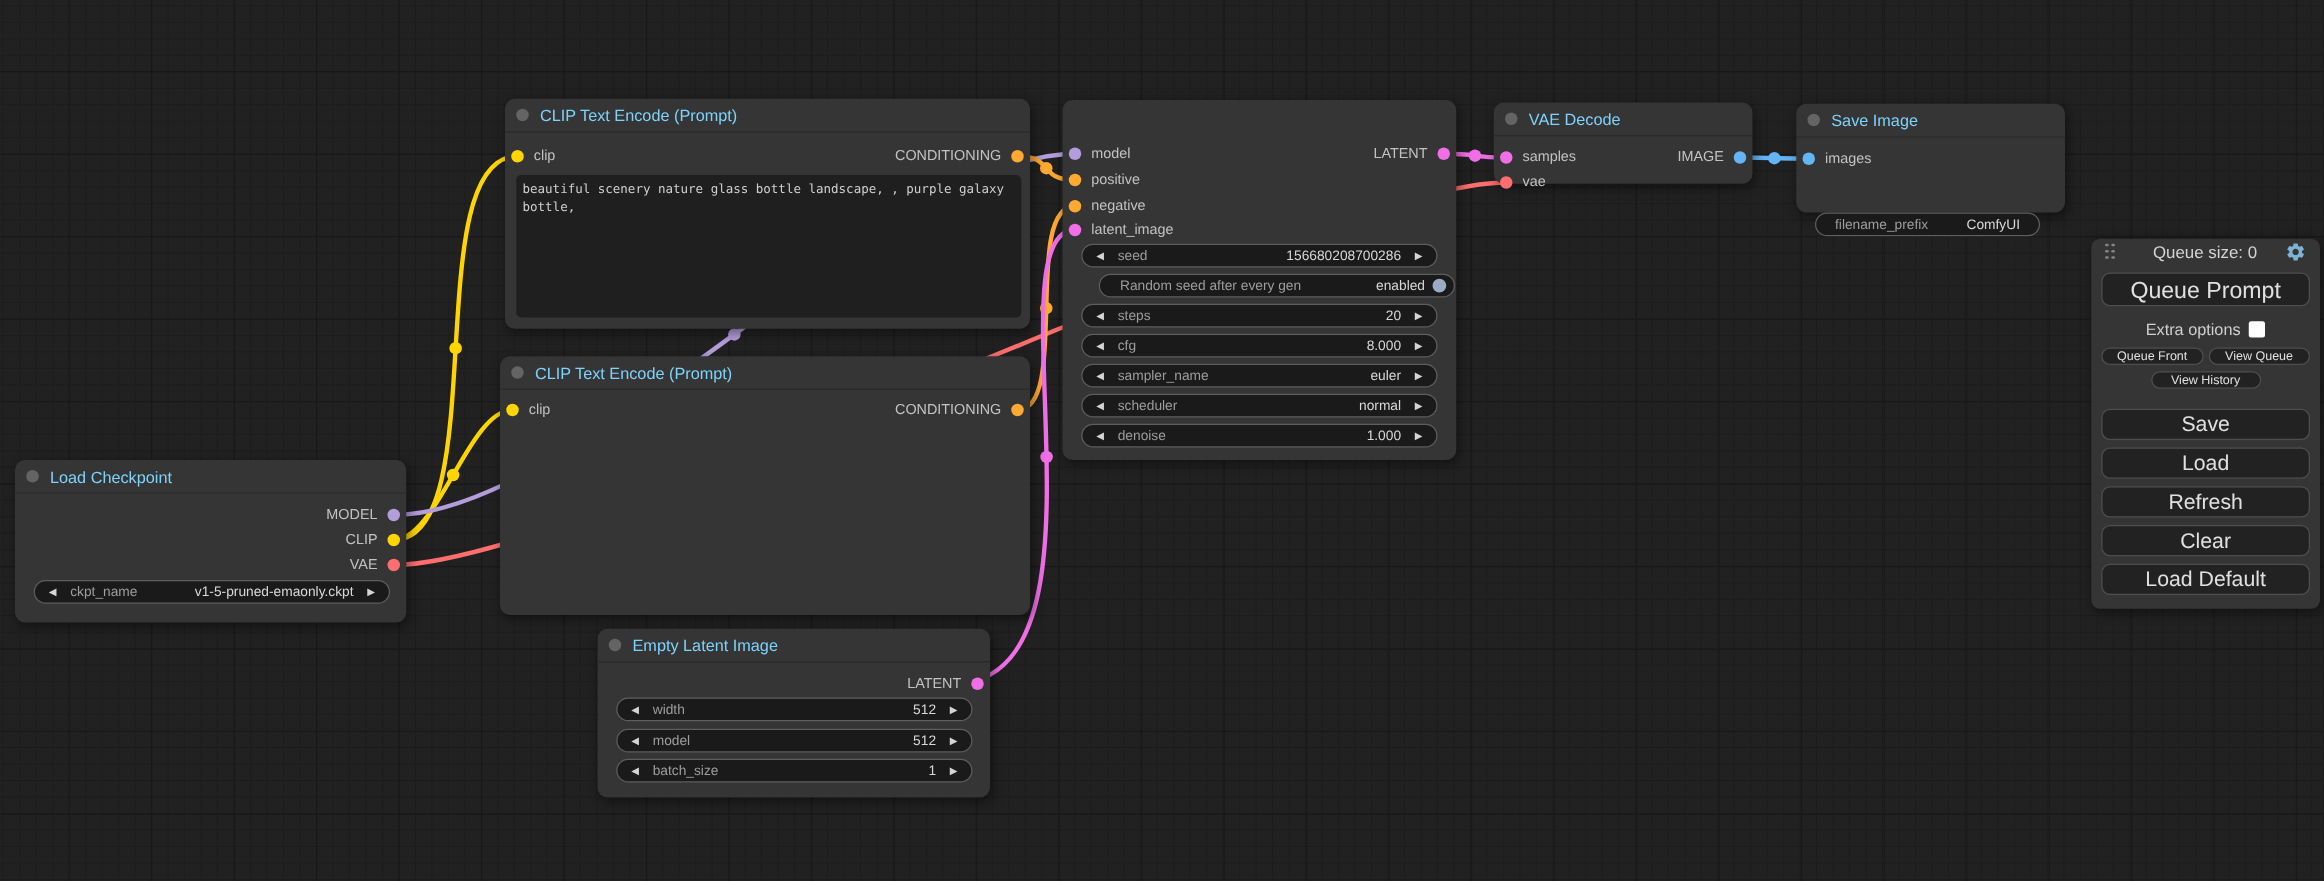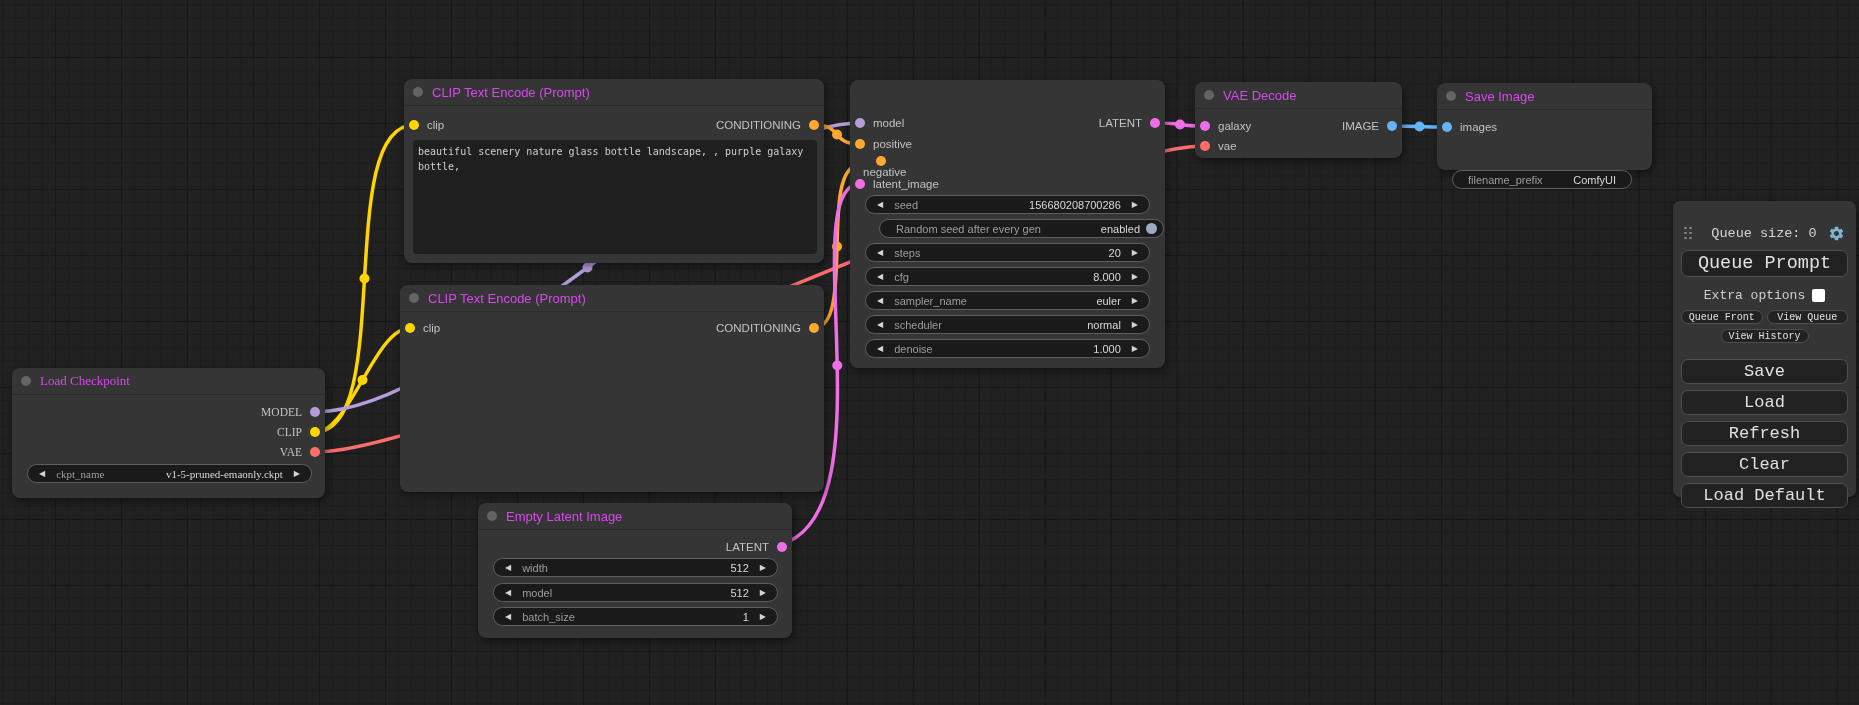--- a/index.html
+++ b/index.html
@@ -13,21 +13,21 @@
       linear-gradient(90deg,#1c1c1c 1px, transparent 1px);
     background-size:66px 66px,66px 66px,13.2px 13.2px,13.2px 13.2px;
     background-position:55px 57px,55px 57px,55px 57px,55px 57px;
     font-family:"Liberation Sans",sans-serif;
   }
   #wires{position:absolute;left:0;top:0;z-index:1;}
   .node{position:absolute;background:#353535;border-radius:8px;
     box-shadow:2px 3px 9px rgba(0,0,0,.45);z-index:2;}
   .node-title{display:flex;align-items:center;height:26px;border-bottom:1px solid #2b2b2b;}
   .tdot{width:10px;height:10px;border-radius:50%;background:#646464;margin:0 9px;flex:none;}
-  .ttext{font-size:13px;color:#d946ef;white-space:nowrap;}
+  .ttext{font-size:13px;color:#7dd3fc;white-space:nowrap;}
   .slot{position:absolute;display:flex;align-items:center;height:18px;}
   .slot.in{left:5px;}
   .slot.out{right:5px;}
   .sdot{width:10px;height:10px;border-radius:50%;flex:none;}
   .slot.in .slabel{margin-left:8px;}
   .slot.out .slabel{margin-right:8px;}
   .slabel{font-size:11.5px;color:#c2c2c2;white-space:nowrap;}
   .widget{position:absolute;height:19px;background:#1a1a1a;border:1px solid #5e5e5e;
     border-radius:10px;display:flex;align-items:center;box-sizing:border-box;
     font-size:11px;white-space:nowrap;cursor:default;}
@@ -35,23 +35,23 @@
   .wlabel{color:#9d9d9d;}
   .wval{margin-left:auto;color:#d8d8d8;}
   .widget.toggle .wlabel{padding-left:16px;}
   .widget.text .wlabel{padding-left:15px;}
   .widget.text .wval{padding-right:15px;}
   .wtoggle{width:11px;height:11px;border-radius:50%;background:#9cabc4;margin:0 6px;flex:none;}
   .prompt{position:absolute;background:#1f1f1f;border:none;border-radius:4px;color:#cfcfcf;
     font:10px/15px "DejaVu Sans Mono",monospace;padding:4px 5px;resize:none;overflow:hidden;
     box-sizing:border-box;outline:none;}
   
-  #queue-panel{position:absolute;left:1673px;top:201px;width:183px;height:296px;
+  #queue-panel{position:absolute;left:1673px;top:191px;width:183px;height:296px;
     background:#353535;border-radius:7px;box-shadow:2px 2px 9px rgba(0,0,0,.5);
-    z-index:3;box-sizing:border-box;padding:23px 8px;font-family:Liberation Mono, monospace;}
+    z-index:3;box-sizing:border-box;padding:1px 8px;}
   #queue-panel button{background:#222;border:1px solid #4e4e4e;border-radius:7px;
     color:#e0e0e0;font-family:inherit;cursor:default;}
   .qp-head{display:flex;align-items:center;height:18px;margin:0 3px 8px;}
   .qp-drag{width:10px;height:13px;margin-right:6px;position:relative;flex:none;}
   .qp-drag i{position:absolute;left:0;top:0;width:2.5px;height:2.5px;border-radius:50%;background:#848484;
     box-shadow:0 5px 0 0 #848484,0 10px 0 0 #848484,5px 0 0 0 #848484,5px 5px 0 0 #848484,5px 10px 0 0 #848484;}
   .qp-size{flex:1;text-align:center;color:#d4d4d4;font-size:13.5px;}
   .qp-gear{width:17px;height:17px;flex:none;}
   .qp-main-btn{display:block;width:100%;height:27px;font-size:18.5px;}
   .qp-extra{display:flex;justify-content:center;align-items:center;gap:7px;
@@ -81,21 +81,21 @@
       <path d="M 814 328 C 856.3416166436757 328, 817.6583833563243 165, 860 165" fill="none" stroke="#ffa931" stroke-width="3.5"></path>
       <circle cx="837" cy="246.5" r="5" fill="#ffa931"></circle>
       <path d="M 762 547 C 902 547, 790 184, 860 184" fill="none" stroke="#f06ee6" stroke-width="3.5"></path>
       <circle cx="837.25" cy="365.5" r="5" fill="#f06ee6"></circle>
       <path d="M 1155 123 C 1185 123, 1175 126, 1205 126" fill="none" stroke="#f06ee6" stroke-width="3.5"></path>
       <circle cx="1180" cy="124.5" r="5" fill="#f06ee6"></circle>
       <path d="M 1392 126 C 1422 126, 1417 127, 1447 127" fill="none" stroke="#64b5f6" stroke-width="3.5"></path>
       <circle cx="1419.5" cy="126.5" r="5" fill="#64b5f6"></circle>
     </svg>
   <div id="graph">
-      <div class="node" style="left: 12px; top: 368px; width: 313px; height: 130px; font-family: Liberation Serif, serif;">
+      <div class="node" style="left: 12px; top: 368px; width: 313px; height: 130px;">
         <div class="node-title">
           <span class="tdot"></span>
           <span class="ttext">Load Checkpoint</span>
         </div>
         <div class="slot out" style="top: 35px;">
           <span class="slabel">MODEL</span>
           <span class="sdot" style="background: rgb(179, 157, 219);"></span>
         </div>
         <div class="slot out" style="top: 55px;">
           <span class="slabel">CLIP</span>
@@ -143,21 +143,21 @@
       </div>
       <div class="node" style="left: 850px; top: 80px; width: 315px; height: 288px;">
         <div class="slot in" style="top: 34px;">
           <span class="sdot" style="background: rgb(179, 157, 219);"></span>
           <span class="slabel">model</span>
         </div>
         <div class="slot in" style="top: 55px;">
           <span class="sdot" style="background: rgb(255, 169, 49);"></span>
           <span class="slabel">positive</span>
         </div>
-        <div class="slot in" style="top: 76px; flex-direction: column;">
+        <div class="slot in" style="top: 76px;">
           <span class="sdot" style="background: rgb(255, 169, 49);"></span>
           <span class="slabel">negative</span>
         </div>
         <div class="slot in" style="top: 95px;">
           <span class="sdot" style="background: rgb(240, 110, 230);"></span>
           <span class="slabel">latent_image</span>
         </div>
         <div class="slot out" style="top: 34px;">
           <span class="slabel">LATENT</span>
           <span class="sdot" style="background: rgb(240, 110, 230);"></span>
@@ -197,28 +197,28 @@
           <span class="wval">normal</span>
           <span class="warr">▶</span>
         </div>
         <div class="widget combo" style="left: 15px; top: 259px; width: 285px;">
           <span class="warr">◀</span>
           <span class="wlabel">denoise</span>
           <span class="wval">1.000</span>
           <span class="warr">▶</span>
         </div>
       </div>
-      <div class="node" style="left: 1195px; top: 82px; width: 207px; height: 76px;">
+      <div class="node" style="left: 1195px; top: 82px; width: 207px; height: 65px;">
         <div class="node-title">
           <span class="tdot"></span>
           <span class="ttext">VAE Decode</span>
         </div>
         <div class="slot in" style="top: 35px;">
           <span class="sdot" style="background: rgb(240, 110, 230);"></span>
-          <span class="slabel">galaxy</span>
+          <span class="slabel">samples</span>
         </div>
         <div class="slot in" style="top: 55px;">
           <span class="sdot" style="background: rgb(255, 110, 110);"></span>
           <span class="slabel">vae</span>
         </div>
         <div class="slot out" style="top: 35px;">
           <span class="slabel">IMAGE</span>
           <span class="sdot" style="background: rgb(100, 181, 246);"></span>
         </div>
       </div>

